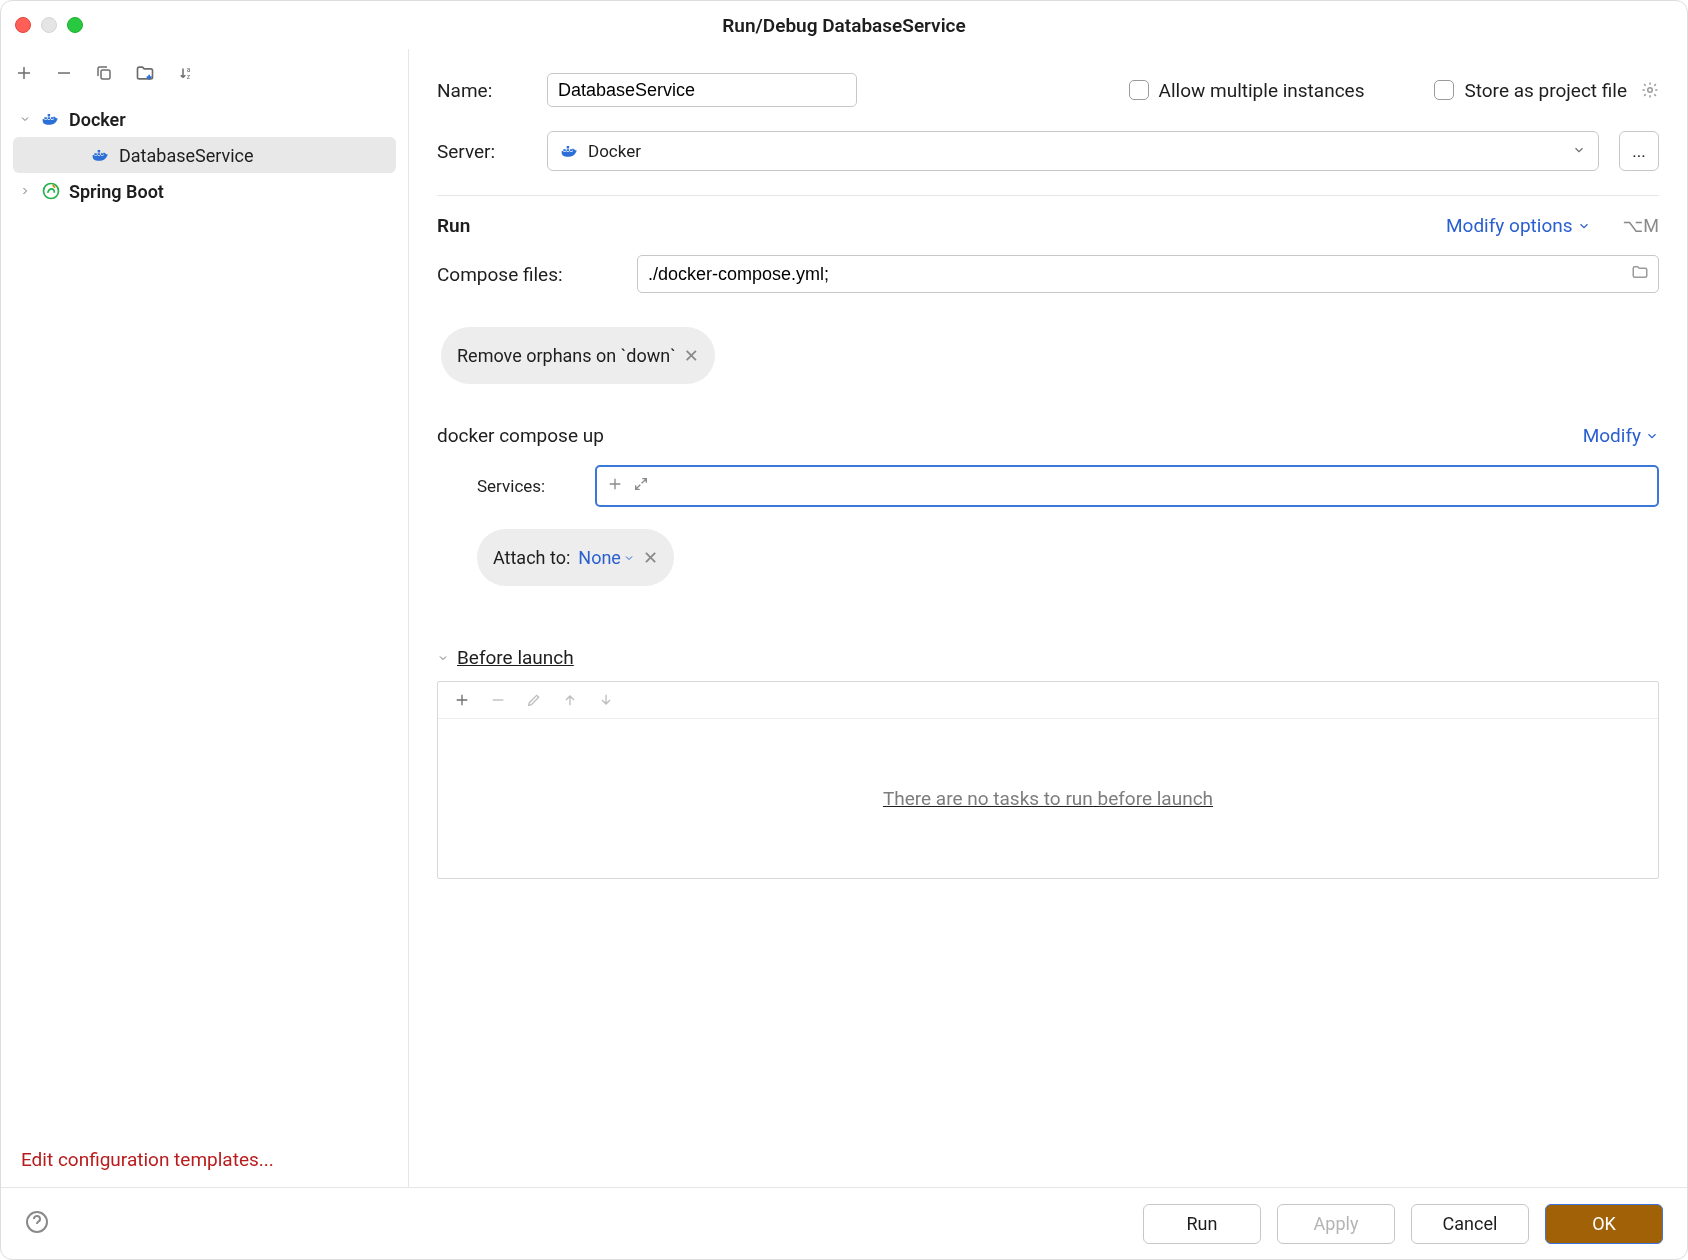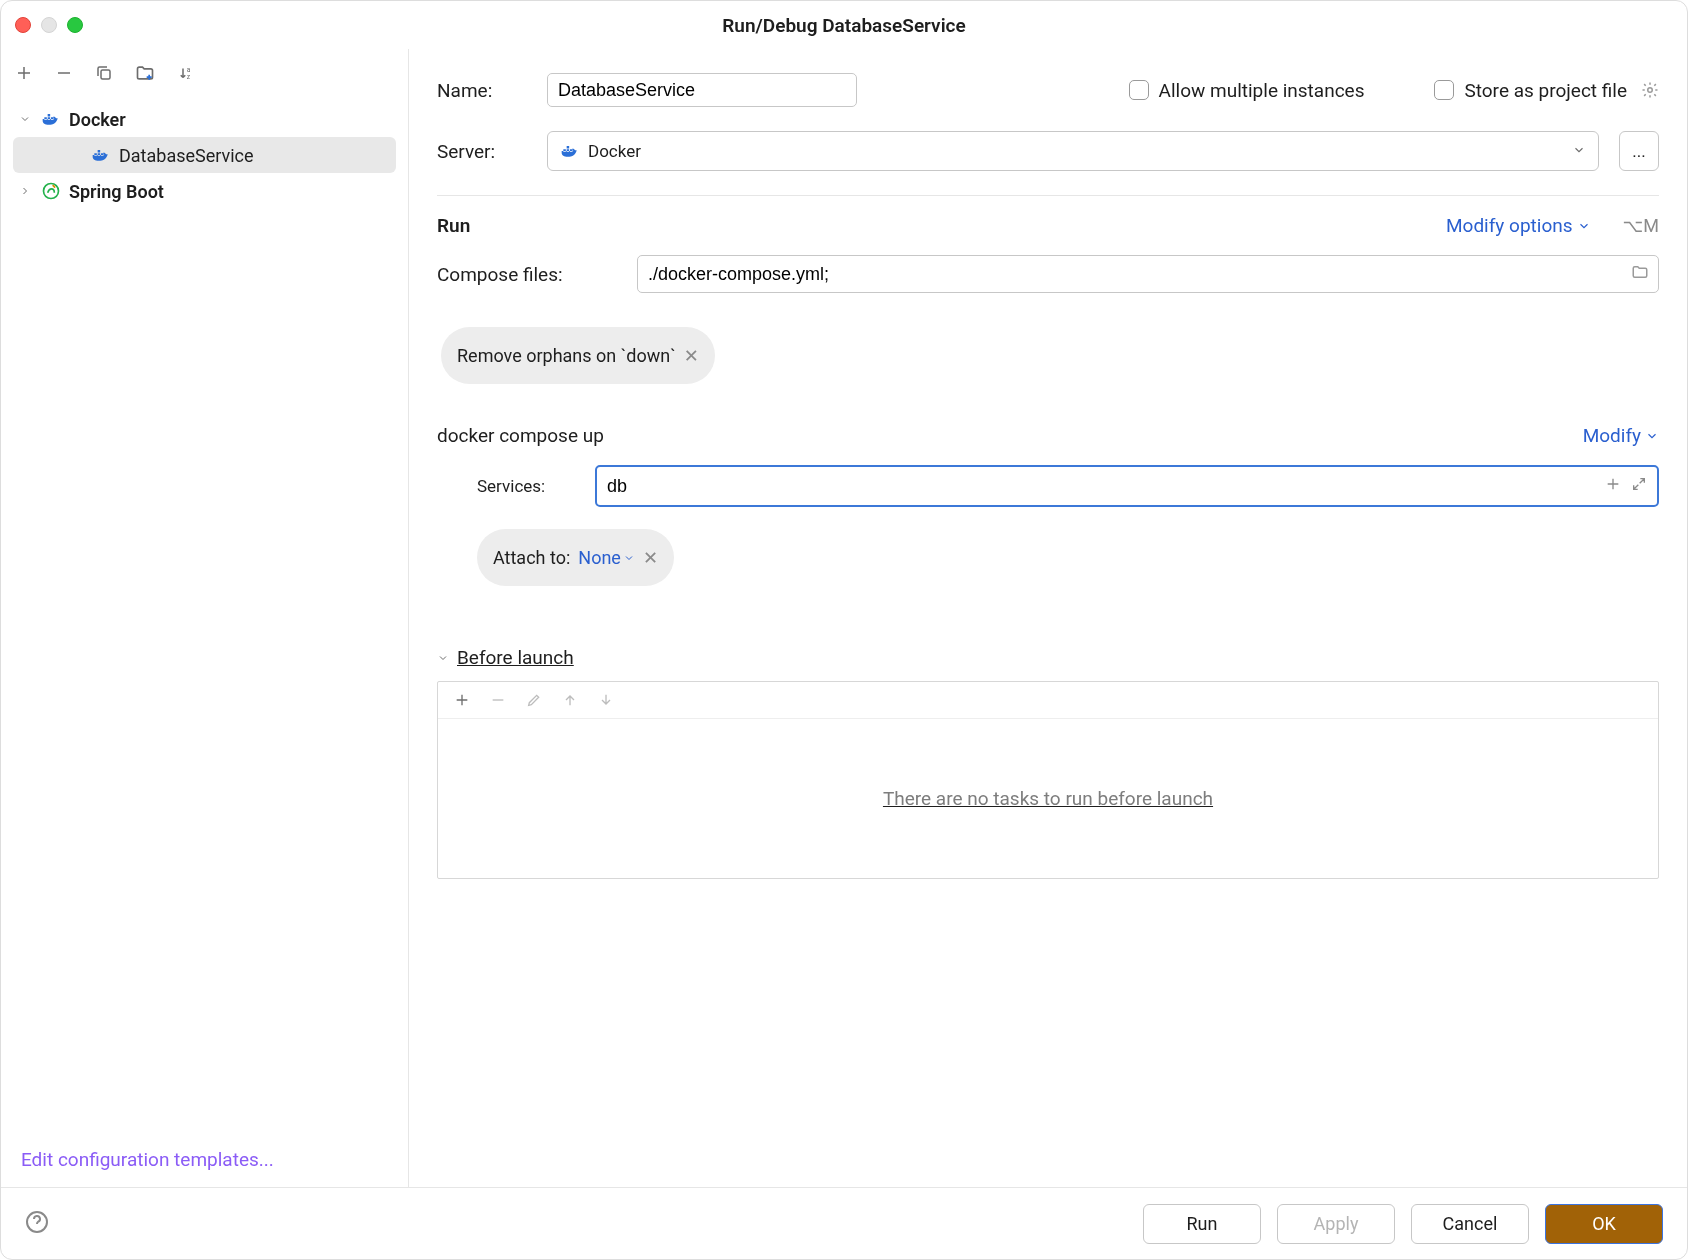--- a/index.html
+++ b/index.html
@@ -37,21 +37,21 @@
   .tree-row { display: flex; align-items: center; gap: 8px; height: 36px; padding-left: 18px; border-radius: 6px; }
   .tree-row.indent2 { padding-left: 90px; }
   .tree-row.selected { background: #e8e8e8; margin: 0 12px; padding-left: calc(90px - 12px); }
   .tree-chevron { width: 14px; color: #6d6d6d; display: inline-flex; }
   .tree-label { font-size: 18px; }
   .tree-label.bold { font-weight: 600; }
   .docker-icon { width: 20px; height: 20px; display: inline-flex; color: #2b6fd7; }
   .spring-icon { width: 20px; height: 20px; display: inline-flex; color: #24b24c; }
 
   .sidebar-footer { padding: 16px 20px; }
-  .link { color: #8b5cf6; cursor: pointer; font-size: 19px; }
+  .link { color: #b91c1c; cursor: pointer; font-size: 19px; }
 
   
   .main { flex: 1; display: flex; flex-direction: column; padding: 24px 28px 0 28px; overflow: auto; }
 
   .form-row { display: flex; align-items: center; gap: 20px; margin-bottom: 24px; }
   .form-row .label { width: 90px; font-size: 19px; }
   .form-row.wide .label { width: 180px; }
 
   .input-text {
     height: 34px; border: 1px solid #c7c7c7; border-radius: 5px;
@@ -289,21 +289,20 @@
         <span>Modify</span>
         <svg width="14" height="14" viewBox="0 0 24 24" fill="none" stroke="currentColor" stroke-width="2">
             <path d="M6 9l6 6 6-6"></path>
           </svg>
       </span>
     </div>
 
     <div class="services-row">
       <span class="label" style="width:100px">Services:</span>
       <div class="services-input">
-        <input value="db" style="">
         <span class="ri">
           <span>
             <svg width="16" height="16" viewBox="0 0 24 24" fill="none" stroke="currentColor" stroke-width="2">
                 <path d="M12 4v16M4 12h16"></path>
               </svg>
           </span>
           <span>
             <svg width="16" height="16" viewBox="0 0 24 24" fill="none" stroke="currentColor" stroke-width="2">
                 <path d="M14 4h6v6M20 4l-7 7M10 20H4v-6M4 20l7-7"></path>
               </svg>

